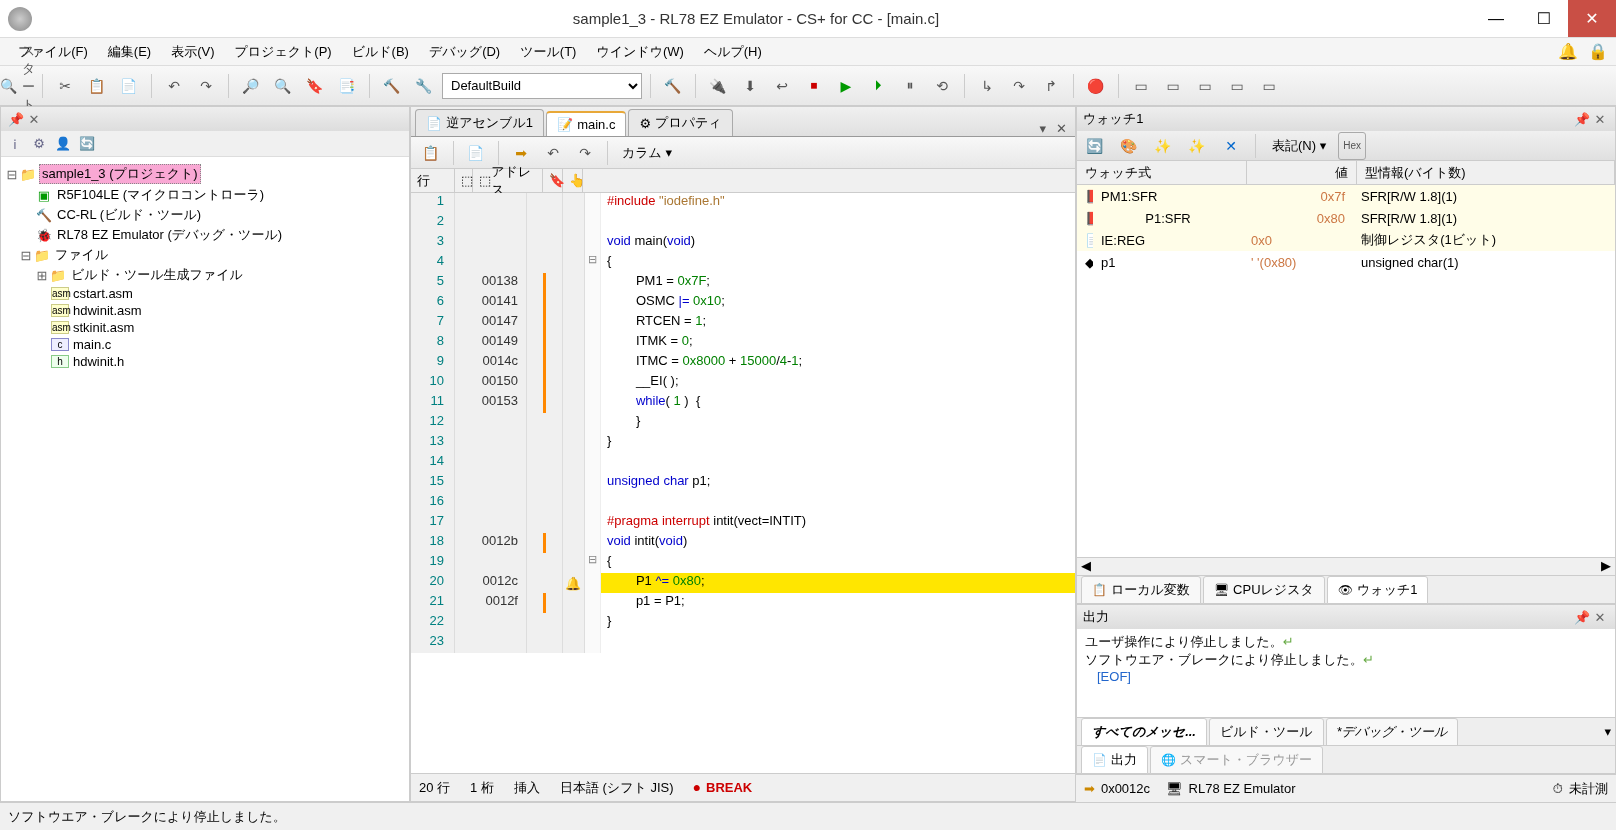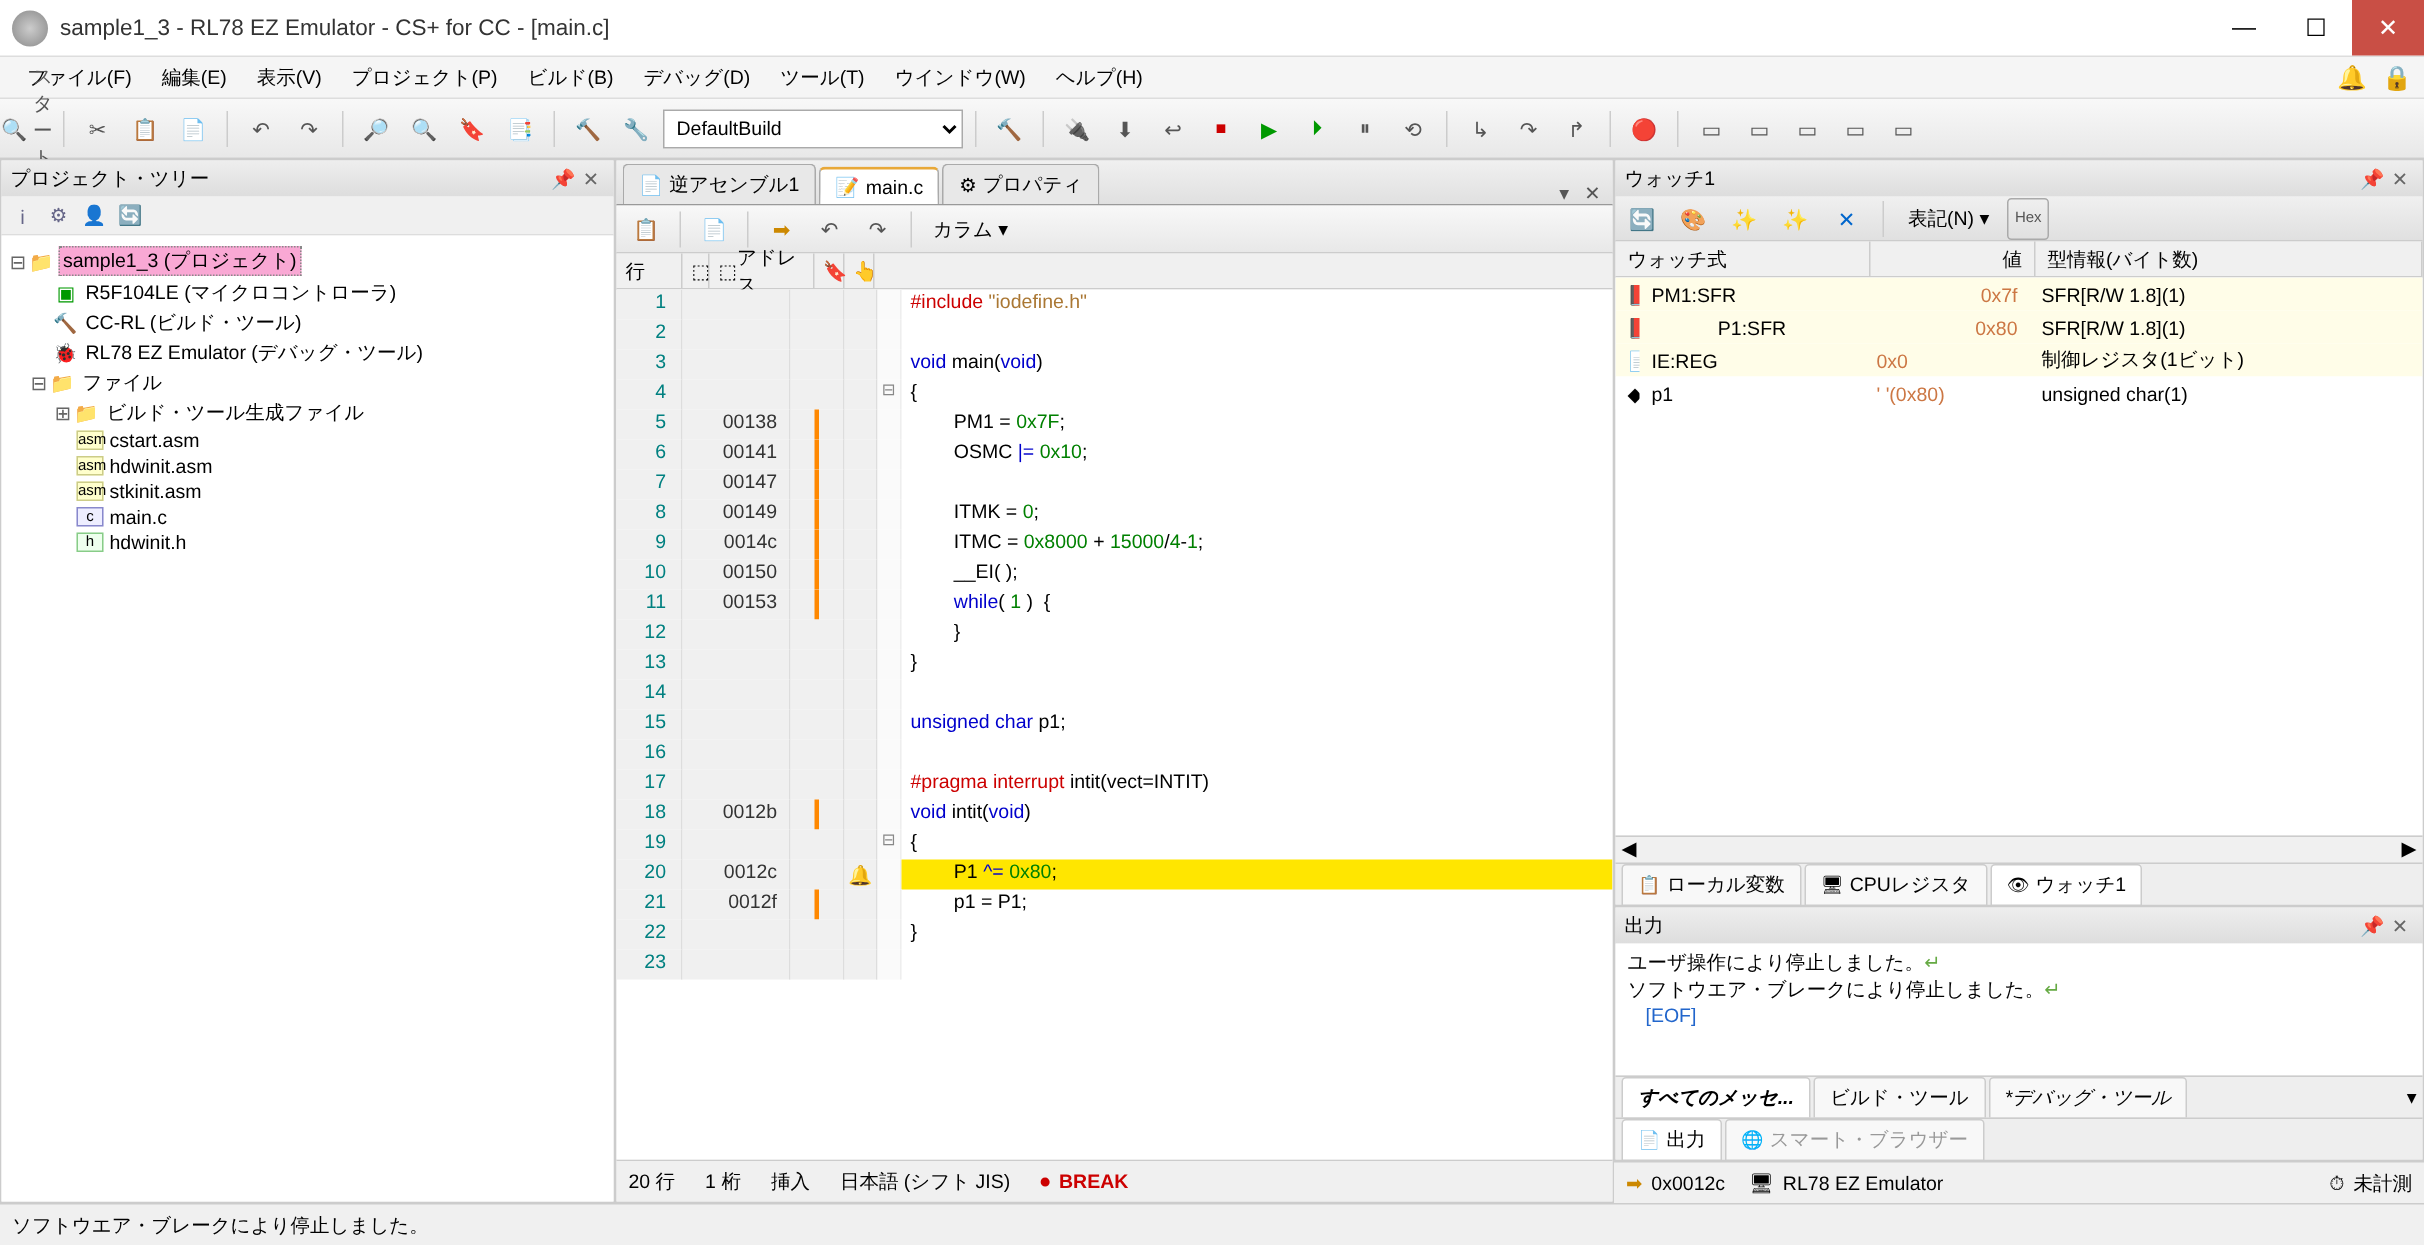--- a/index.html
+++ b/index.html
@@ -1,21 +1,21 @@
 <!DOCTYPE html>
 <html><head>
 <meta charset="utf-8">
 <style>
 * { box-sizing: border-box; margin: 0; padding: 0; font-family: "MS UI Gothic", "Meiryo", sans-serif; font-size: 13px; }
 body { background: #f0f0f0; width: 1616px; height: 830px; overflow: hidden; display: flex; flex-direction: column; }
 
 
 .titlebar { height: 38px; background: #fff; display: flex; align-items: center; padding-left: 8px; border-bottom: 1px solid #ddd; }
 .titlebar .app-icon { width: 24px; height: 24px; background: radial-gradient(#ccc,#888); border-radius: 50%; margin-right: 8px; }
-.titlebar .title { flex: 1; text-align: left; font-size: 15px; color: #333; }
+.titlebar .title { flex: 1; text-align: center; font-size: 15px; color: #333; }
 .winbtns { display: flex; height: 100%; }
 .winbtn { width: 48px; display: flex; align-items: center; justify-content: center; font-size: 16px; }
 .winbtn.close { background: #c94f45; color: #fff; }
 
 
 .menubar { height: 28px; background: #f5f5f5; display: flex; align-items: center; padding: 0 8px; border-bottom: 1px solid #ddd; }
 .menubar .menuitem { padding: 4px 10px; cursor: default; }
 .menubar .spacer { flex: 1; }
 .menubar .right-icons span { margin-left: 6px; font-size: 16px; }
 
@@ -180,21 +180,20 @@
   <div class="tbtn">▭</div>
   <div class="tbtn">▭</div>
   <div class="tbtn">▭</div>
   <div class="tbtn">▭</div>
 </div>
 
 <div class="main">
 
   <div class="panel panel-left">
     <div class="panel-header">
-      <span class="title">プロジェクト・ツリー</span>
       <span class="pbtn">📌</span>
       <span class="pbtn">✕</span>
     </div>
     <div class="panel-toolbar">
       <span>ℹ</span>
       <span>⚙</span>
       <span>👤</span>
       <span>🔄</span>
     </div>
     <div class="tree">
@@ -348,20 +347,21 @@
           <div class="code">        OSMC <span class="op">|=</span> <span class="num">0x10</span>;</div>
         </div>
         <div class="code-line">
           <div class="lineno">7</div>
           <div class="addr-gutter">00147</div>
           <div class="mark-gutter">
             <span class="orange-bar"></span>
           </div>
           <div class="bp-gutter"></div>
           <div class="fold-gutter"></div>
+          <div class="code">        RTCEN = <span class="num">1</span>;</div>
         </div>
         <div class="code-line">
           <div class="lineno">8</div>
           <div class="addr-gutter">00149</div>
           <div class="mark-gutter">
             <span class="orange-bar"></span>
           </div>
           <div class="bp-gutter"></div>
           <div class="fold-gutter"></div>
           <div class="code">        ITMK = <span class="num">0</span>;</div>

